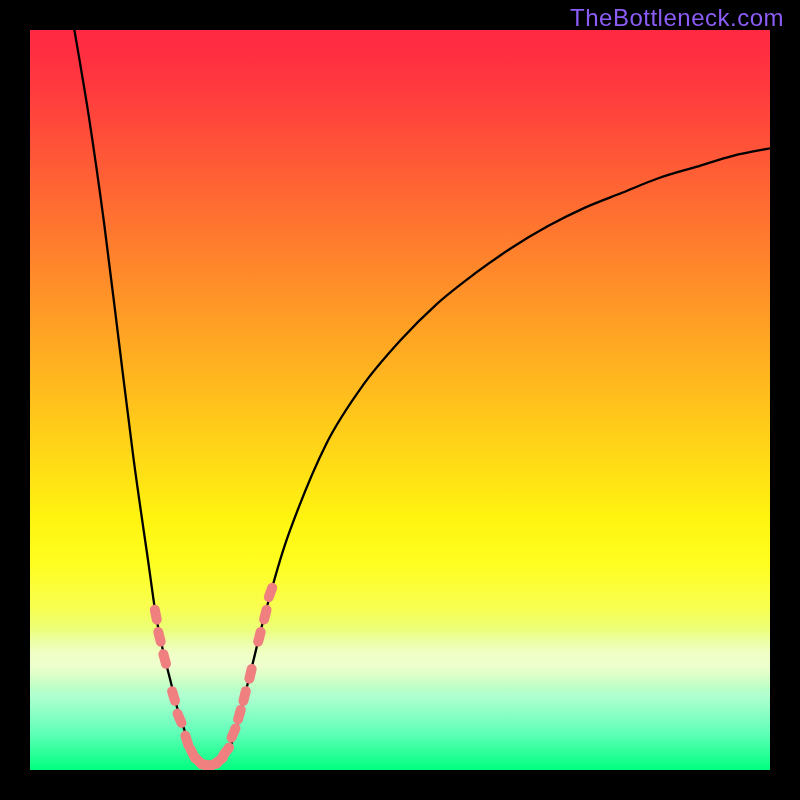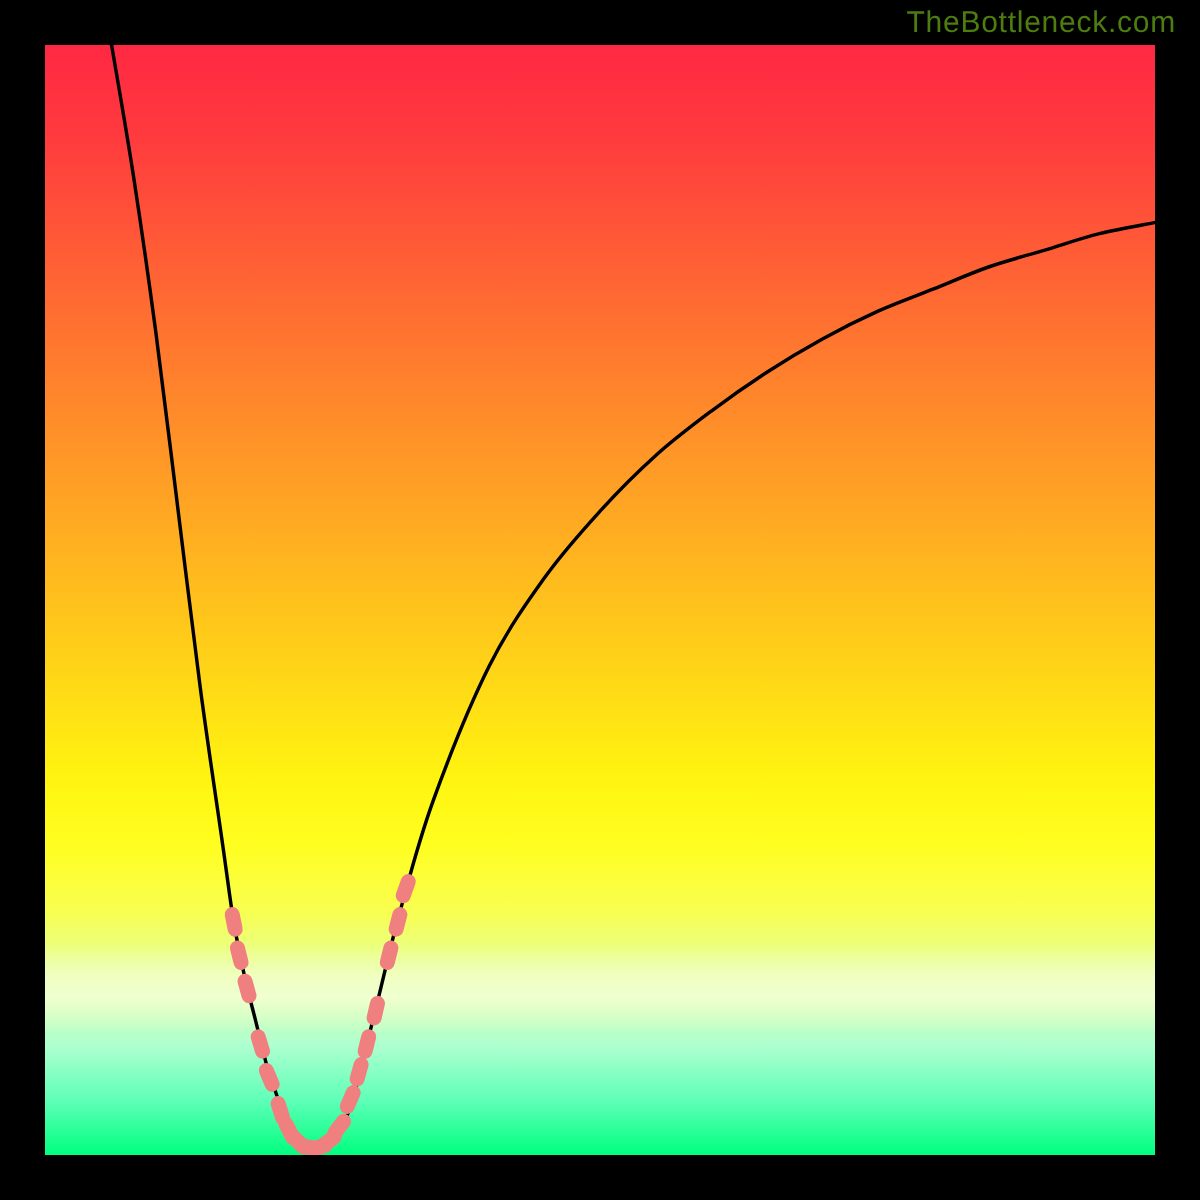--- a/index.html
+++ b/index.html
@@ -11,22 +11,22 @@
       width: 800px;
       height: 800px;
       background: #000;
       position: relative;
       font-family: Arial, sans-serif;
     }
     .watermark {
       position: absolute;
       top: 4px;
       right: 16px;
-      color: #4d7c0f;
-      font-size: 20px;
+      color: #8b5cf6;
+      font-size: 24px;
       font-weight: normal;
       z-index: 10;
       letter-spacing: 0.5px;
     }
     .chart-container {
       position: absolute;
       top: 30px;
       left: 30px;
       width: 740px;
       height: 740px;

